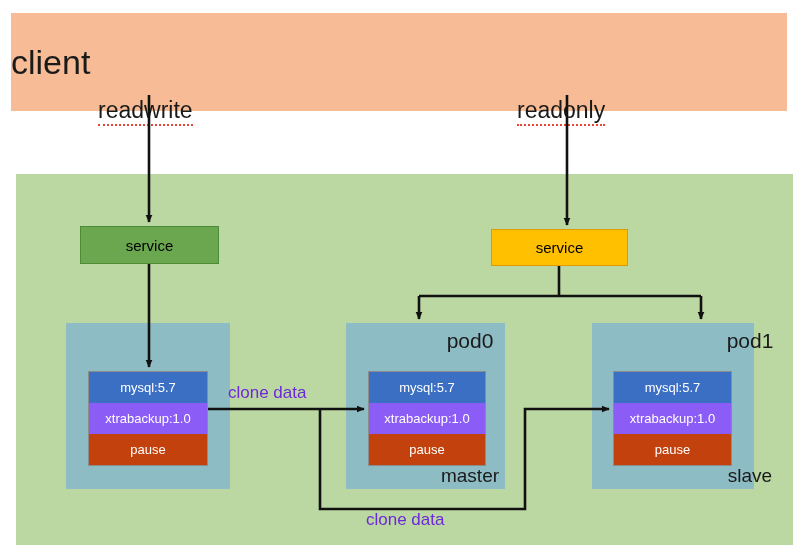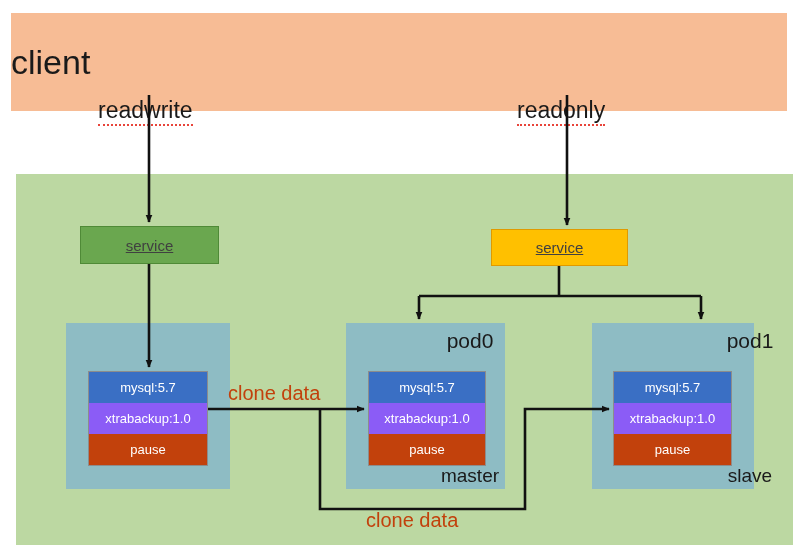--- a/index.html
+++ b/index.html
@@ -46,22 +46,21 @@
   
   #cluster-region {
     left: 16px; top: 174px; width: 777px; height: 371px;
     background: #bcd8a2;
   }
 
   
   .service-box {
     display: flex; align-items: center; justify-content: center;
     font-size: 15px;
-    color: #404040;
-    text-decoration: underline;
+    color: #000000;
   }
   #service-readwrite {
     left: 80px; top: 226px; width: 139px; height: 38px;
     background: #6aa74f;
     border: 1px solid #4f8a37;
   }
   #service-readonly {
     left: 491px; top: 229px; width: 137px; height: 37px;
     background: #ffc000;
     border: 1px solid #e09a00;
@@ -109,22 +108,22 @@
   #pod0-role  { left: 66px;  top: 463px; }
   #pod1-role  { left: 346px; top: 463px; }
   #pod2-role  { left: 592px; top: 463px; }
 
   #pod0-containers { left: 88px;  top: 371px; width: 120px; }
   #pod1-containers { left: 368px; top: 371px; width: 118px; }
   #pod2-containers { left: 613px; top: 371px; width: 119px; }
 
   
   .edge-label {
-    font-size: 20px;
-    color: #c2410c;
+    font-size: 17px;
+    color: #6d28d9;
     line-height: 24px;
     white-space: nowrap;
   }
   #clone-label-1 { left: 228px; top: 381px; }
   #clone-label-2 { left: 366px; top: 508px; }
 
   #arrows { left: 0; top: 0; width: 808px; height: 555px; }
 </style>
 </head>
 <body>

